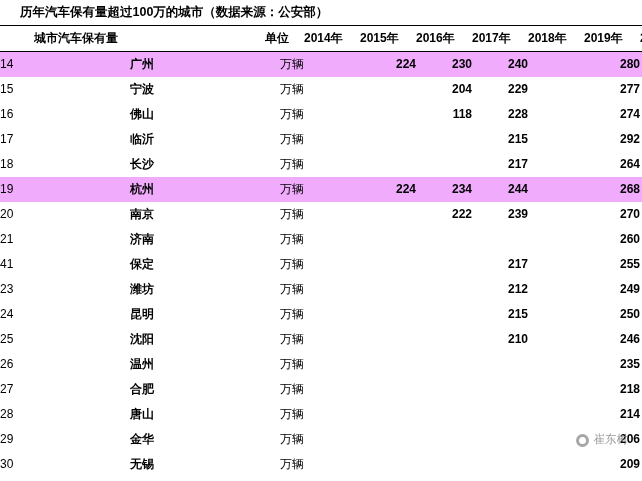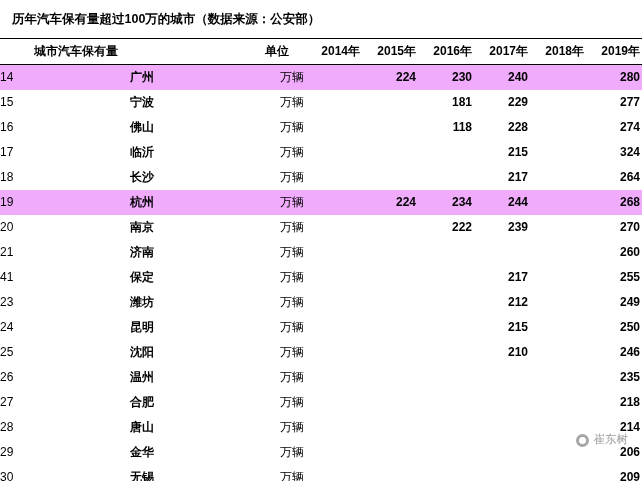--- a/index.html
+++ b/index.html
@@ -15,24 +15,24 @@
     overflow: hidden;
     position: relative;
   }
   .sheet {
     width: 642px;
     height: 481px;
     position: relative;
     box-sizing: border-box;
   }
   .title-row {
-    height: 39px;
+    height: 26px;
     display: flex;
     align-items: center;
-    padding-left: 12px;
+    padding-left: 20px;
     font-size: 12.5px;
     font-weight: bold;
     border-bottom: 1px solid #000000;
     box-sizing: border-box;
   }
   table.data {
     width: 642px;
     border-collapse: collapse;
     table-layout: fixed;
     font-size: 12px;
@@ -54,21 +54,21 @@
     border-bottom: 1px solid #000000;
     margin-top: 6px;
   }
   th.h-idx { }
   th.h-city {
     text-align: left;
     padding-left: 8px;
   }
   th.h-unit { }
   th.h-yr {
-    text-align: right;
+    text-align: left;
     padding-right: 10px;
   }
   td.idx {
     text-align: left;
     padding-left: 6px;
     color: #000000;
   }
   td.city {
     text-align: center;
     font-weight: bold;
@@ -162,21 +162,21 @@
           <td class="val"></td>
           <td class="val">280</td>
           <td class="val">299</td>
         </tr>
         <tr>
           <td class="idx">15</td>
           <td class="city">宁波</td>
           <td class="unit">万辆</td>
           <td class="val"></td>
           <td class="val"></td>
-          <td class="val">181</td>
+          <td class="val">204</td>
           <td class="val">229</td>
           <td class="val"></td>
           <td class="val">277</td>
           <td class="val">298</td>
         </tr>
         <tr>
           <td class="idx">16</td>
           <td class="city">佛山</td>
           <td class="unit">万辆</td>
           <td class="val"></td>
@@ -189,21 +189,21 @@
         </tr>
         <tr>
           <td class="idx">17</td>
           <td class="city">临沂</td>
           <td class="unit">万辆</td>
           <td class="val"></td>
           <td class="val"></td>
           <td class="val"></td>
           <td class="val">215</td>
           <td class="val"></td>
-          <td class="val">324</td>
+          <td class="val">292</td>
           <td class="val">290</td>
         </tr>
         <tr>
           <td class="idx">18</td>
           <td class="city">长沙</td>
           <td class="unit">万辆</td>
           <td class="val"></td>
           <td class="val"></td>
           <td class="val"></td>
           <td class="val">217</td>

